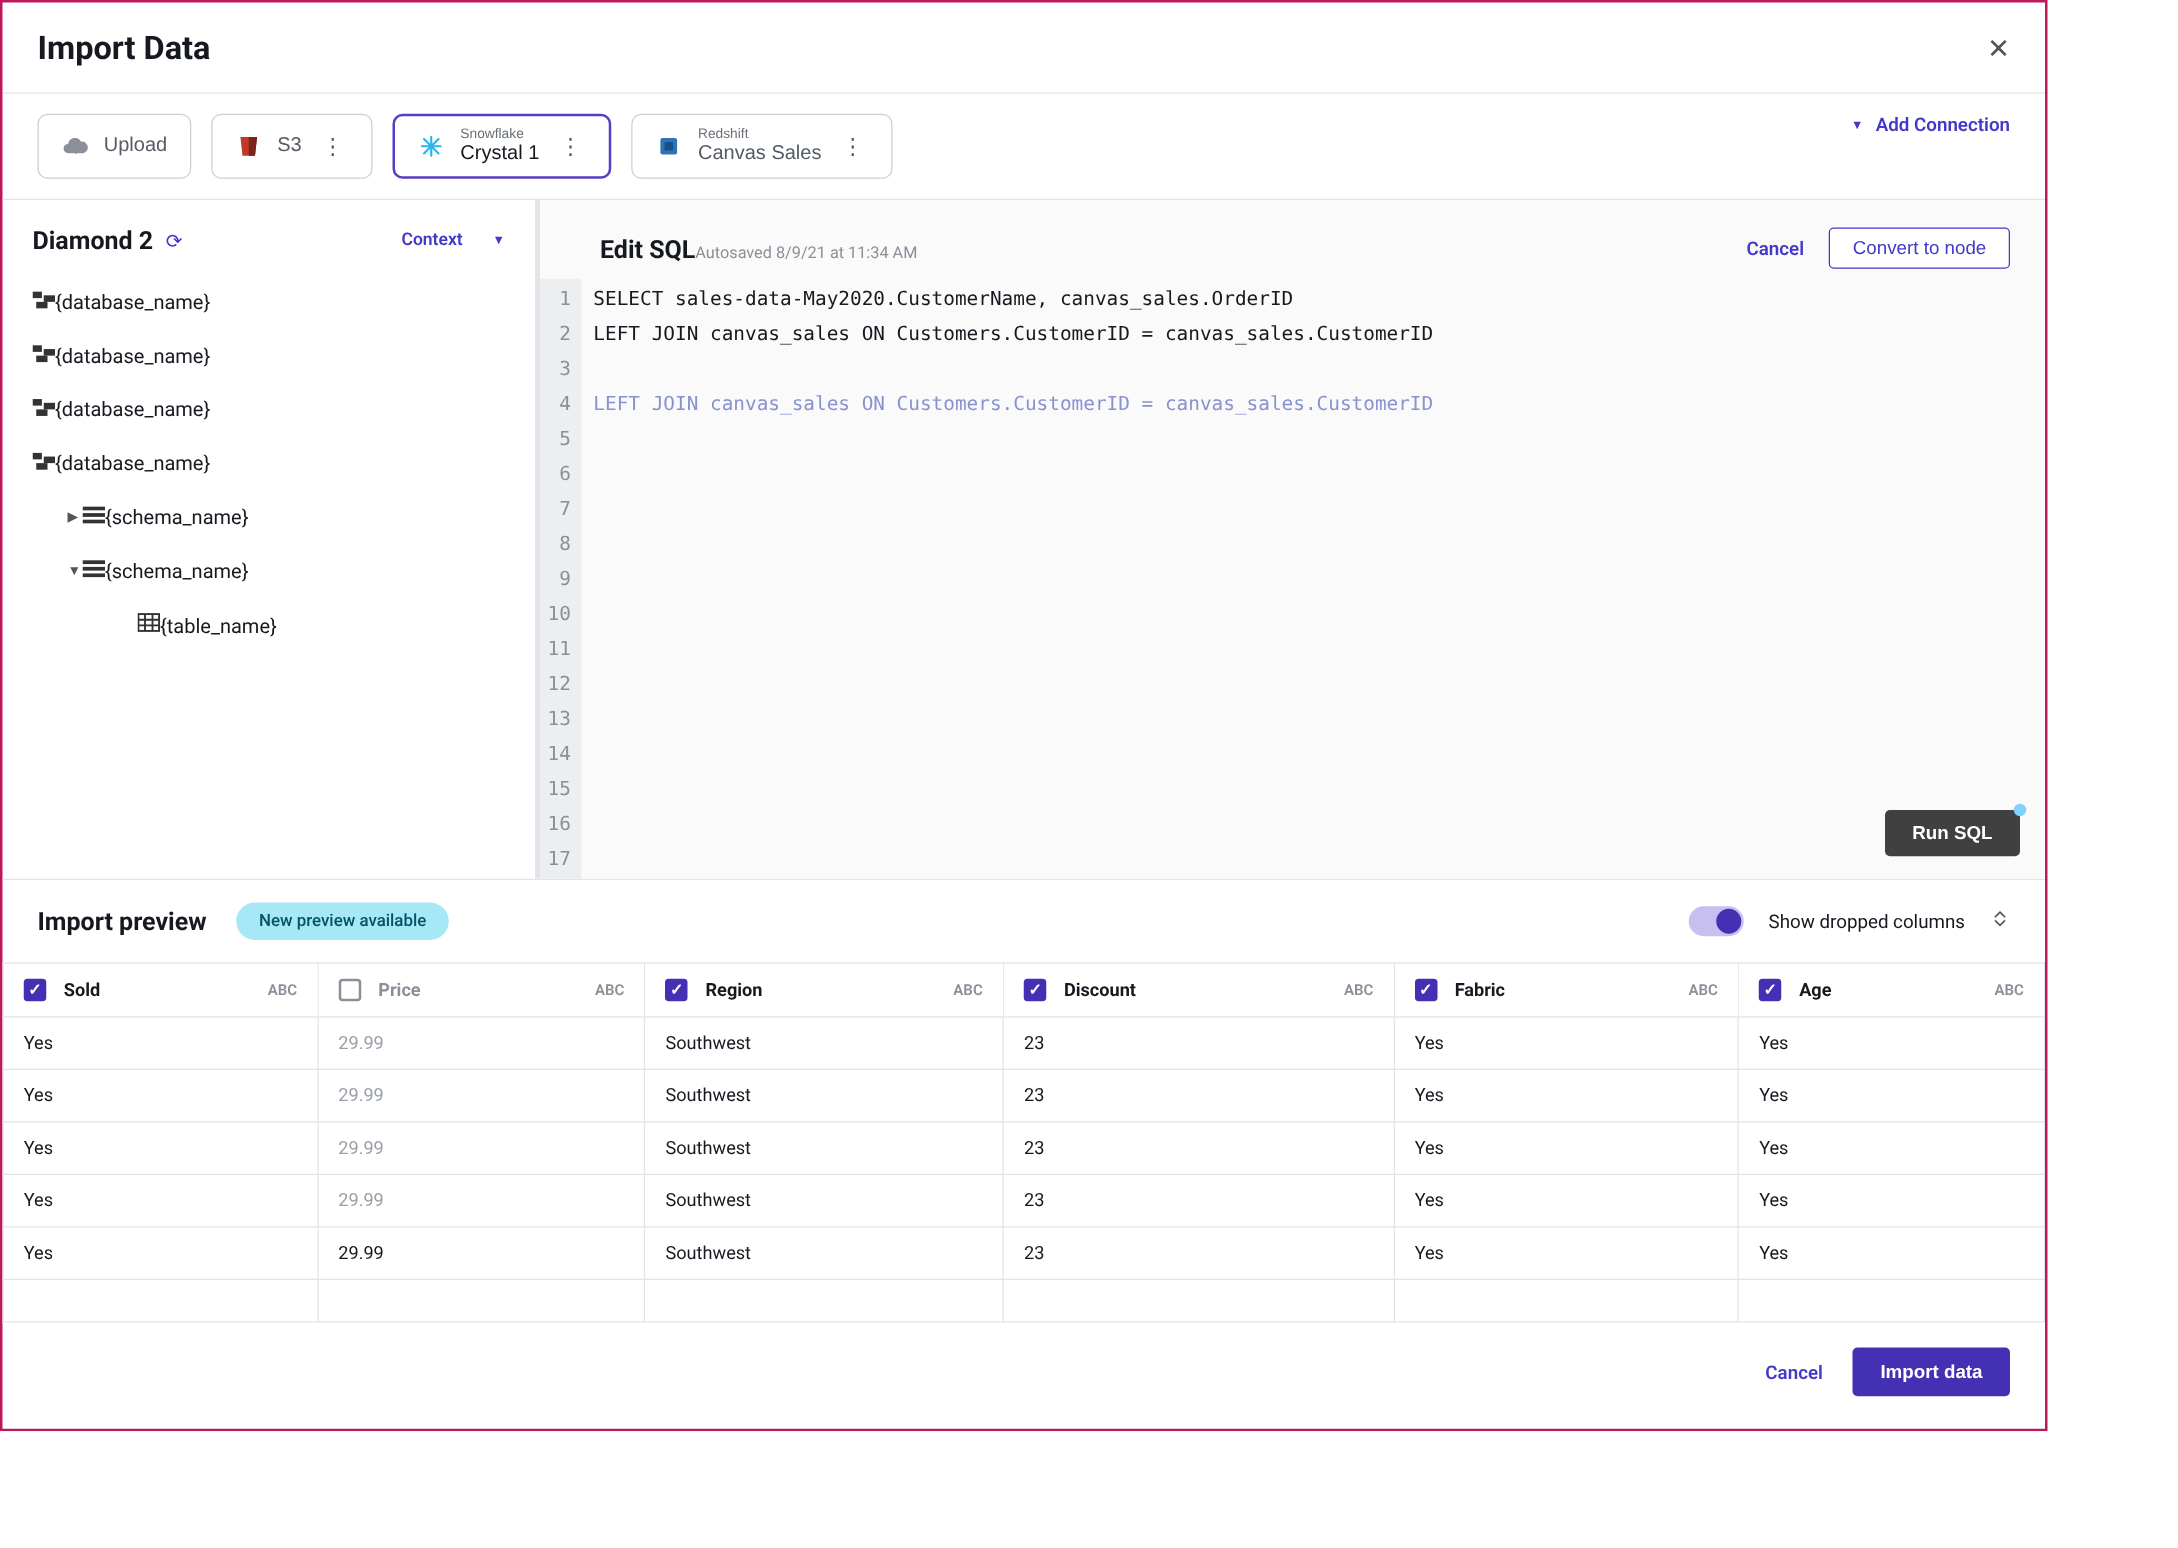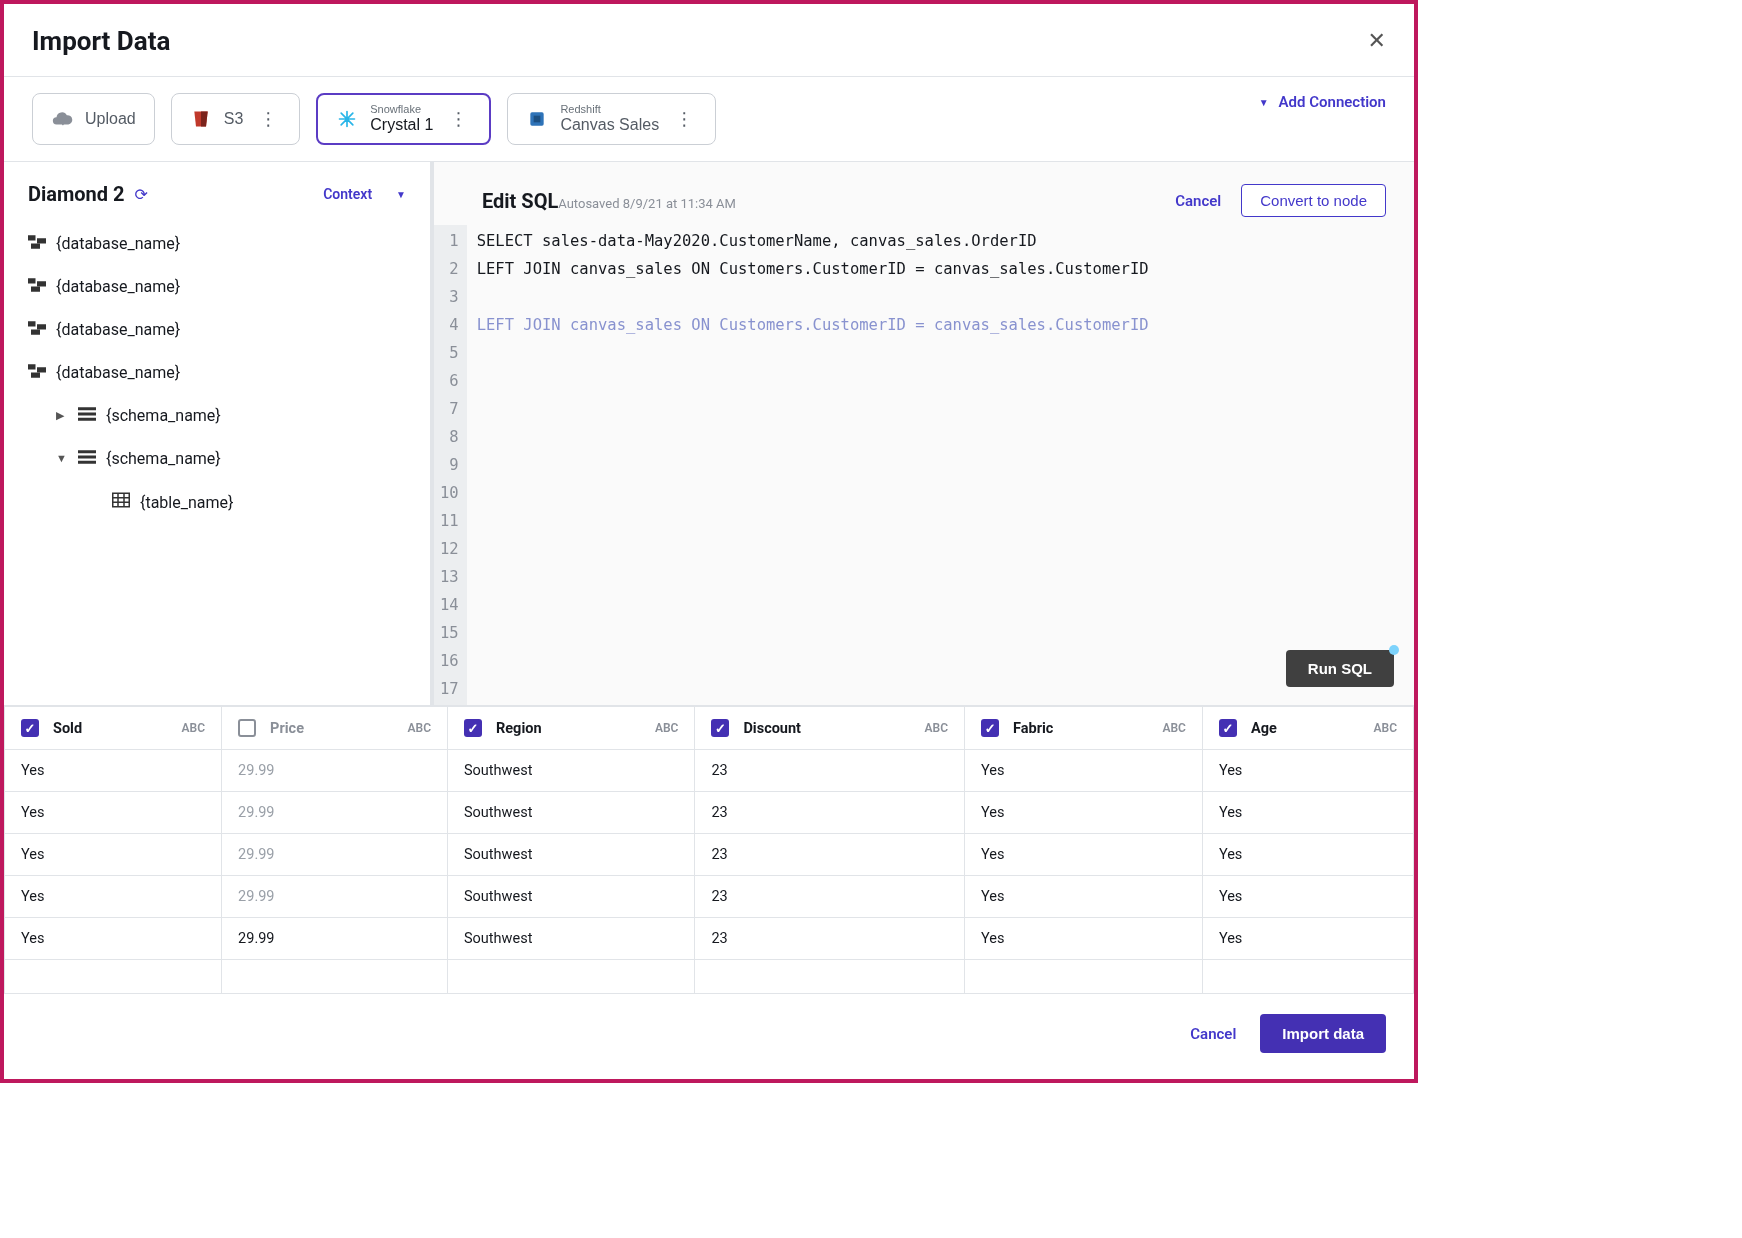--- a/index.html
+++ b/index.html
@@ -3,21 +3,21 @@
 <meta charset="utf-8">
 <style>
   * { box-sizing: border-box; margin: 0; padding: 0; }
   body {
     font-family: -apple-system, BlinkMacSystemFont, "Segoe UI", Roboto, Helvetica, Arial, sans-serif;
     background: #fff;
     color: #16191f;
     font-size: 14px;
     width: 1742px;
   }
-  .container { width: 1418px; border: 4px solid #be185d; }
+  .container { width: 1638px; border: 2px solid #be185d; }
   .header {
     display: flex; justify-content: space-between; align-items: center;
     padding: 22px 28px 20px;
     border-bottom: 1px solid #e1e4e8;
   }
   .header h1 { font-size: 26px; font-weight: 700; }
   .close-x { font-size: 22px; color: #555; cursor: pointer; background:none;border:none; }
   .source-bar {
     display: flex; justify-content: space-between; align-items: flex-start;
     padding: 16px 28px;
@@ -42,21 +42,21 @@
 
   .middle { display:flex; border-bottom:1px solid #e1e4e8; }
   .sidebar { width:430px; padding:20px 24px; border-right:4px solid #e1e4e8; }
   .sidebar-hdr { display:flex; justify-content:space-between; align-items:center; margin-bottom:16px; }
   .sidebar-hdr .title-grp { display:flex; align-items:center; gap:10px; }
   .sidebar-hdr h2 { font-size:20px; font-weight:700; }
   .refresh-icon { color:#4338ca; font-size:16px; cursor:pointer; }
   .context-link { color:#4338ca; font-weight:600; font-size:14px; display:flex; gap:24px; align-items:center; cursor:pointer; }
   .search-box { width:100%; border:1px solid #cbcfd5; border-radius:4px; padding:9px 12px; font-size:15px; color:#555; margin-bottom:20px; }
   .tree { list-style:none; }
-  .tree-item { display:flex; align-items:center; gap:10px; padding:12px 0; font-size:16px; }
+  .tree-item { display:flex; align-items:center; padding:12px 0; font-size:16px; }
   .tree-indent-1 { padding-left:28px; }
   .tree-indent-2 { padding-left:84px; }
   .tree-caret { width:12px; font-size:11px; color:#555; }
   .tree-icon { color:#333; }
 
   .editor { flex:1; position:relative; background:#fafafa; }
   .editor-hdr { display:flex; justify-content:space-between; align-items:center; padding:22px 28px 0 48px; }
   .editor-hdr .left { display:flex; align-items:baseline; }
   .editor-hdr h3 { font-size:20px; font-weight:700; }
   .autosave { font-size:13px; color:#8a8f98; }
@@ -308,20 +308,37 @@
           <div></div>
           <div></div>
           <div></div>
           <div></div>
         </div>
       </div>
       <button class="run-sql">Run SQL</button>
     </div>
   </div>
 
+  <div class="preview-hdr">
+    <div class="left">
+      <h3>Import preview</h3>
+      <span class="pill">New preview available</span>
+    </div>
+    <div class="right">
+      <span class="toggle">
+        <span class="knob"></span>
+      </span>
+      <span>Show dropped columns</span>
+      <span class="expand-icon">
+        <svg width="16" height="16" viewBox="0 0 24 24" fill="none" stroke="#555" stroke-width="2">
+            <path d="M6 10l6-6 6 6M6 14l6 6 6-6"></path>
+          </svg>
+      </span>
+    </div>
+  </div>
 
   <table class="preview">
     <thead>
       <tr id="preview-head-row">
           <th>
             <div class="th-inner">
               <div class="th-left">
                 <span class="chk on">✓</span>
                 <span>Sold</span>
               </div>

